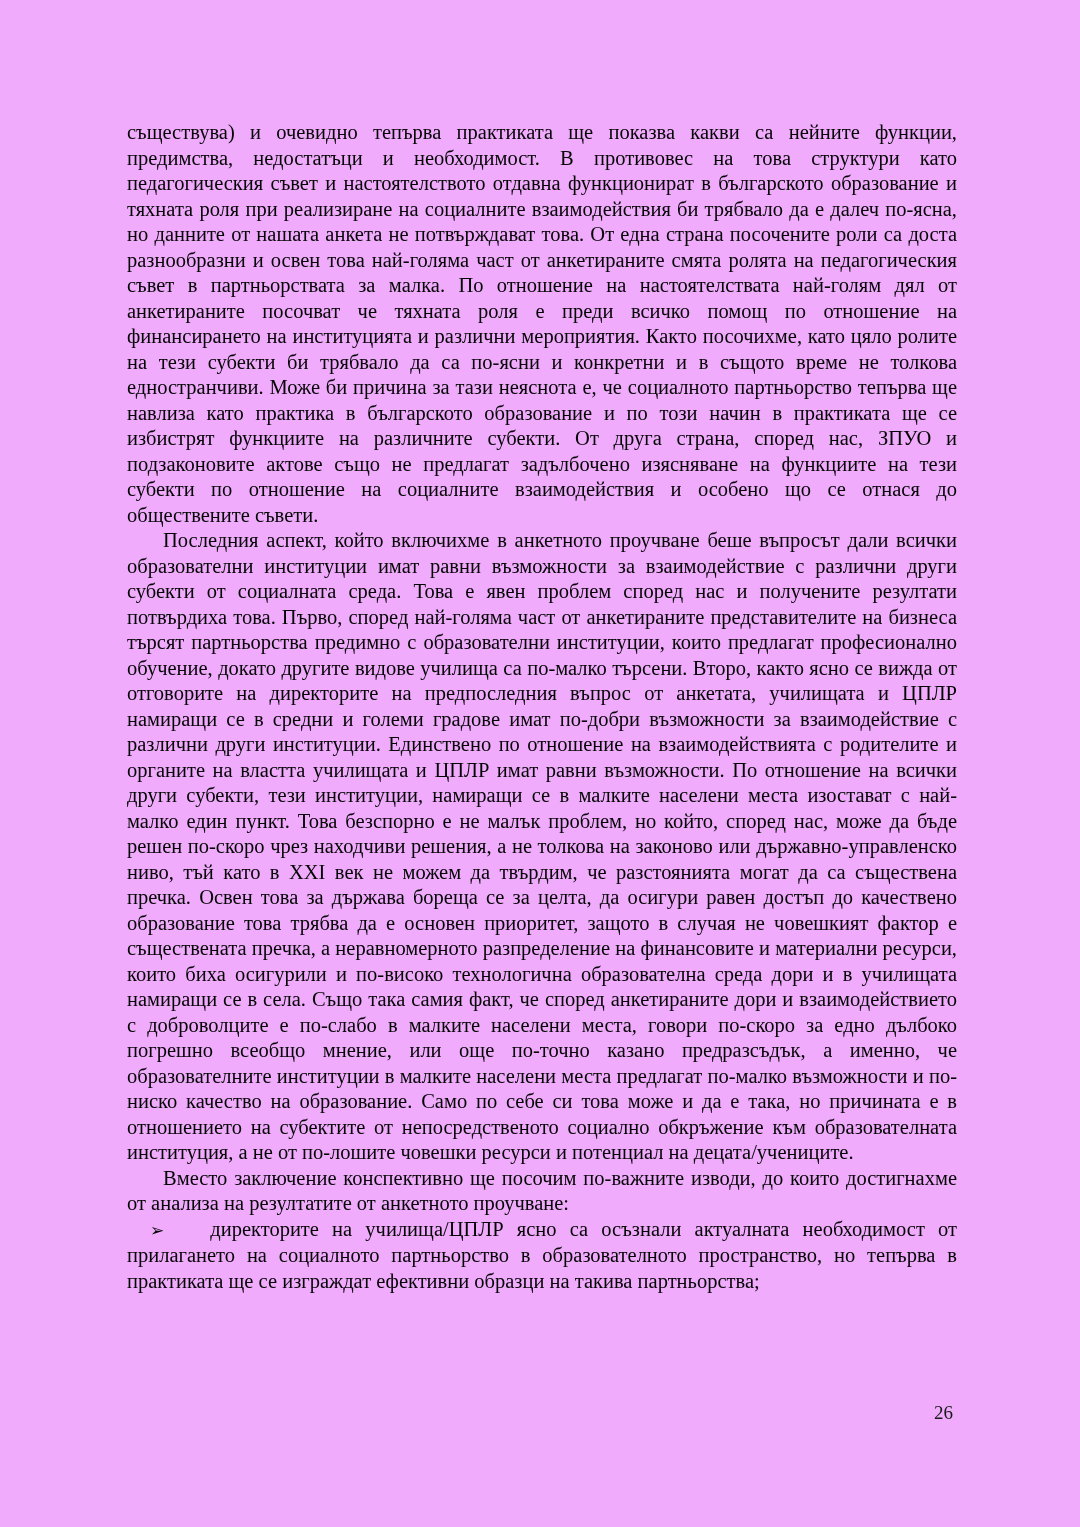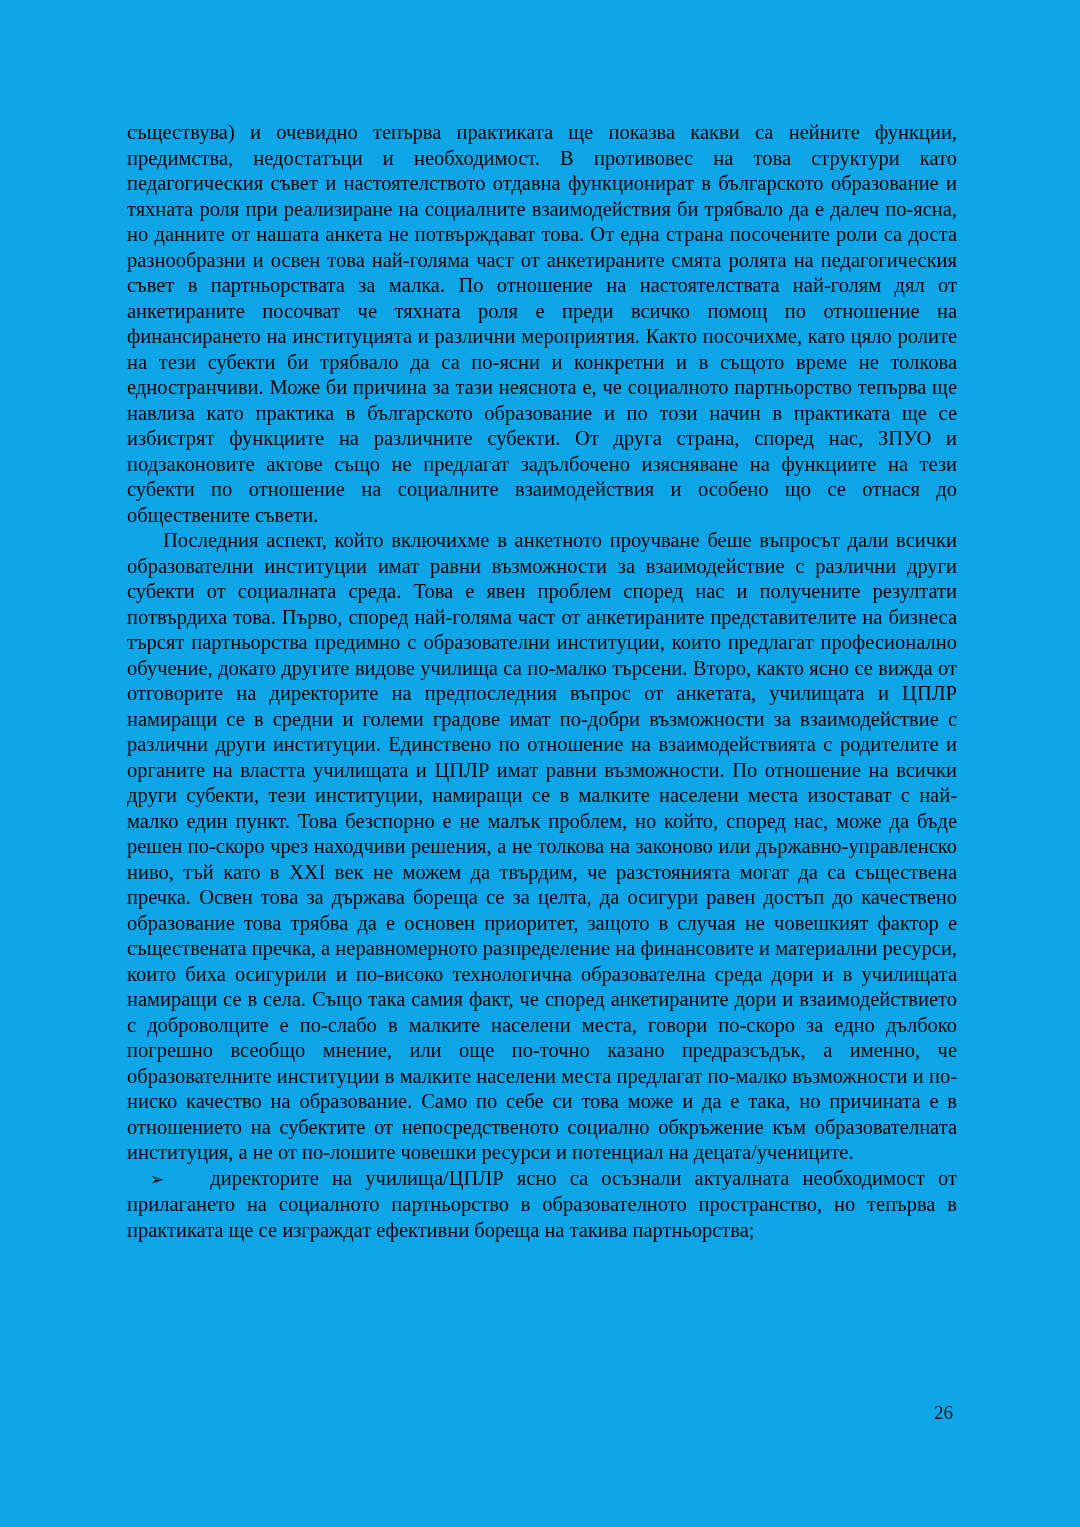--- a/index.html
+++ b/index.html
@@ -12,21 +12,21 @@
     height: 1527px;
     position: relative;
     overflow: hidden;
   }
   .page {
     position: absolute;
     left: 0;
     top: 0;
     width: 1080px;
     height: 1527px;
-    background: #0ea5e9;
+    background: #f0abfc;
   }
   .page-text {
     position: absolute;
     left: 127px;
     top: 120px;
     width: 830px;
     font-family: "Liberation Serif", "DejaVu Serif", serif;
     font-size: 20.5px;
     line-height: 25.5px;
     color: #050505;
@@ -59,16 +59,17 @@
     color: #1a1a1a;
   }
 </style>
 </head>
 <body>
 
 <div class="page">
   <div class="page-text">
     <p>съществува) и очевидно тепърва практиката ще показва какви са нейните функции, предимства, недостатъци и необходимост. В противовес на това структури като педагогическия съвет и настоятелството отдавна функционират в българското образование и тяхната роля при реализиране на социалните взаимодействия би трябвало да е далеч по-ясна, но данните от нашата анкета не потвърждават това. От една страна посочените роли са доста разнообразни и освен това най-голяма част от анкетираните смята ролята на педагогическия съвет в партньорствата за малка. По отношение на настоятелствата най-голям дял от анкетираните посочват че тяхната роля е преди всичко помощ по отношение на финансирането на институцията и различни мероприятия. Както посочихме, като цяло ролите на тези субекти би трябвало да са по-ясни и конкретни и в същото време не толкова едностранчиви. Може би причина за тази неяснота е, че социалното партньорство тепърва ще навлиза като практика в българското образование и по този начин в практиката ще се избистрят функциите на различните субекти. От друга страна, според нас, ЗПУО и подзаконовите актове също не предлагат задълбочено изясняване на функциите на тези субекти по отношение на социалните взаимодействия и особено що се отнася до обществените съвети.</p>
     <p class="indent">Последния аспект, който включихме в анкетното проучване беше въпросът дали всички образователни институции имат равни възможности за взаимодействие с различни други субекти от социалната среда. Това е явен проблем според нас и получените резултати потвърдиха това. Първо, според най-голяма част от анкетираните представителите на бизнеса търсят партньорства предимно с образователни институции, които предлагат професионално обучение, докато другите видове училища са по-малко търсени. Второ, както ясно се вижда от отговорите на директорите на предпоследния въпрос от анкетата, училищата и ЦПЛР намиращи се в средни и големи градове имат по-добри възможности за взаимодействие с различни други институции. Единствено по отношение на взаимодействията с родителите и органите на властта училищата и ЦПЛР имат равни възможности. По отношение на всички други субекти, тези институции, намиращи се в малките населени места изостават с най-малко един пункт. Това безспорно е не малък проблем, но който, според нас, може да бъде решен по-скоро чрез находчиви решения, а не толкова на законово или държавно-управленско ниво, тъй като в XXI век не можем да твърдим, че разстоянията могат да са съществена пречка. Освен това за държава бореща се за целта, да осигури равен достъп до качествено образование това трябва да е основен приоритет, защото в случая не човешкият фактор е съществената пречка, а неравномерното разпределение на финансовите и материални ресурси, които биха осигурили и по-високо технологична образователна среда дори и в училищата намиращи се в села. Също така самия факт, че според анкетираните дори и взаимодействието с доброволците е по-слабо в малките населени места, говори по-скоро за едно дълбоко погрешно всеобщо мнение, или още по-точно казано предразсъдък, а именно, че образователните институции в малките населени места предлагат по-малко възможности и по-ниско качество на образование. Само по себе си това може и да е така, но причината е в отношението на субектите от непосредственото социално обкръжение към образователната институция, а не от по-лошите човешки ресурси и потенциал на децата/учениците.</p>
-    <p class="bullet-para"><span class="bullet-marker">➢</span><span class="tab-gap"></span><span>директорите на училища/ЦПЛР ясно са осъзнали актуалната необходимост от прилагането на социалното партньорство в образователното пространство, но тепърва в практиката ще се изграждат ефективни бореща на такива партньорства;</span></p>
+    <p class="indent">Вместо заключение конспективно ще посочим по-важните изводи, до които достигнахме от анализа на резултатите от анкетното проучване:</p>
+    <p class="bullet-para"><span class="bullet-marker">➢</span><span class="tab-gap"></span><span>директорите на училища/ЦПЛР ясно са осъзнали актуалната необходимост от прилагането на социалното партньорство в образователното пространство, но тепърва в практиката ще се изграждат ефективни образци на такива партньорства;</span></p>
   </div>
   <div class="page-number">26</div>
 </div>
 
 </body></html>

